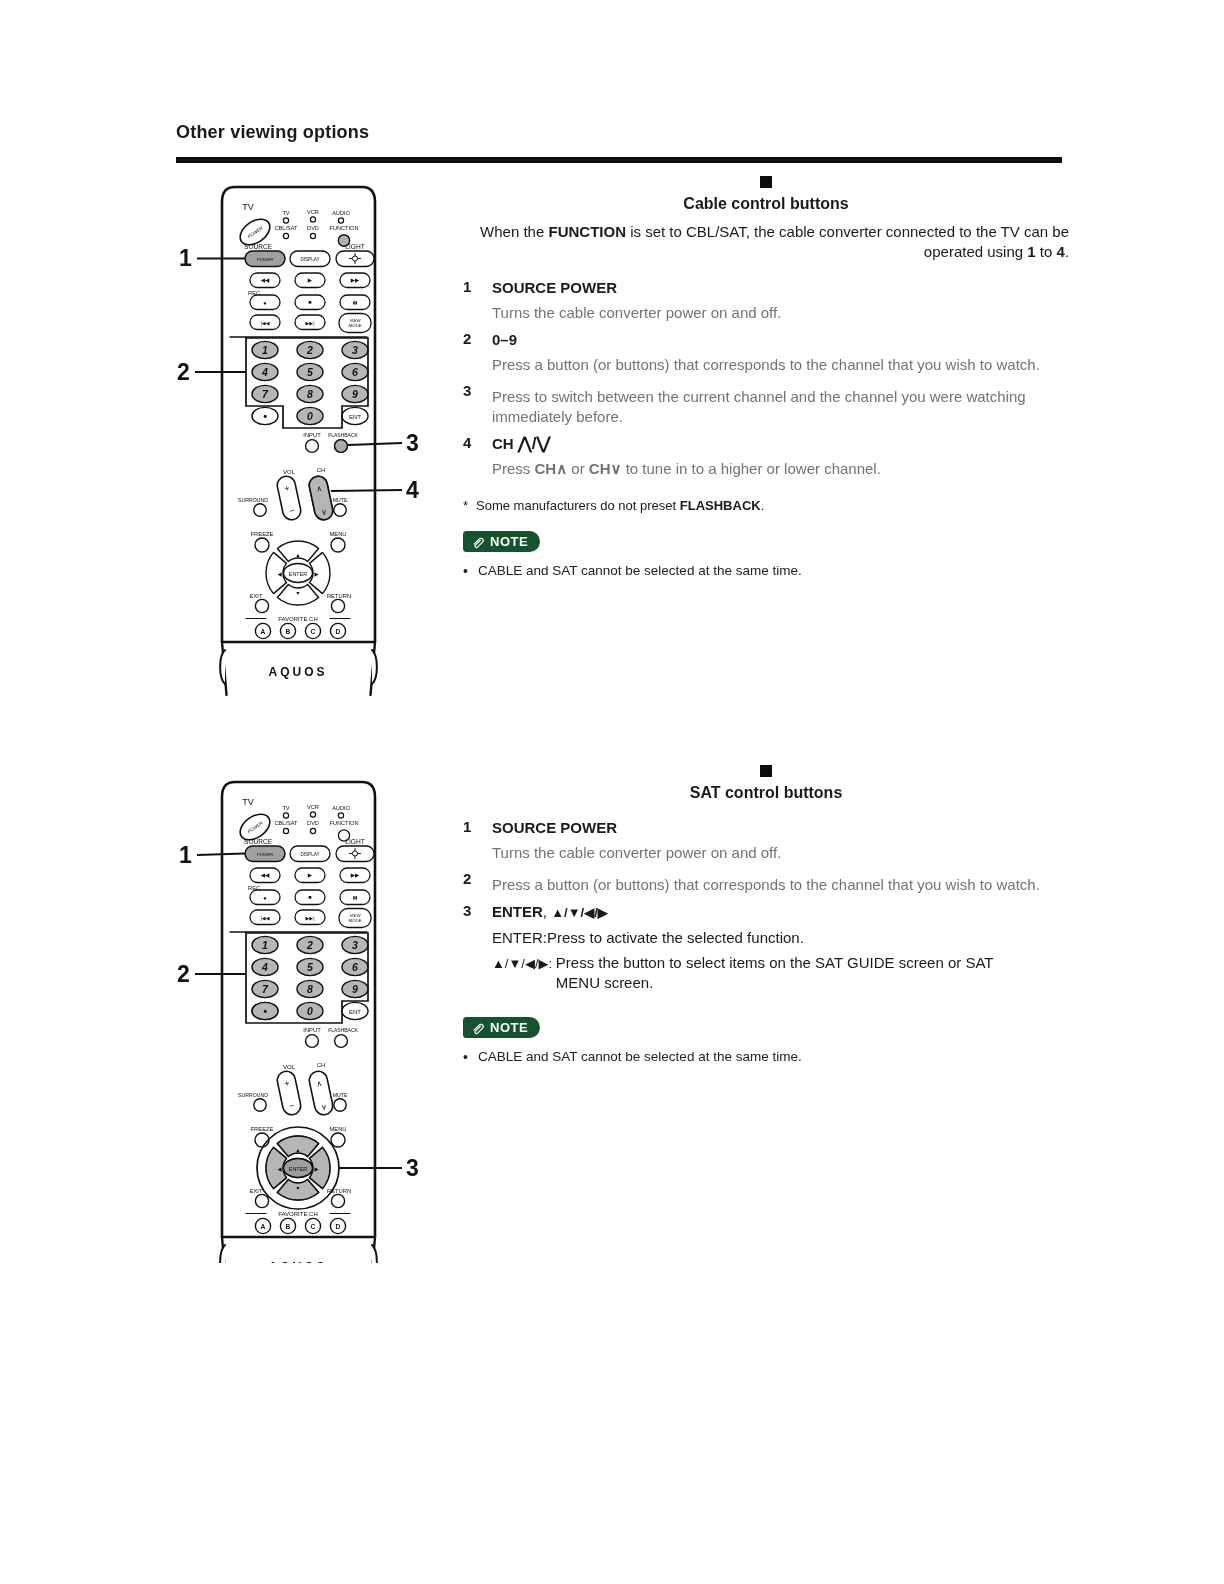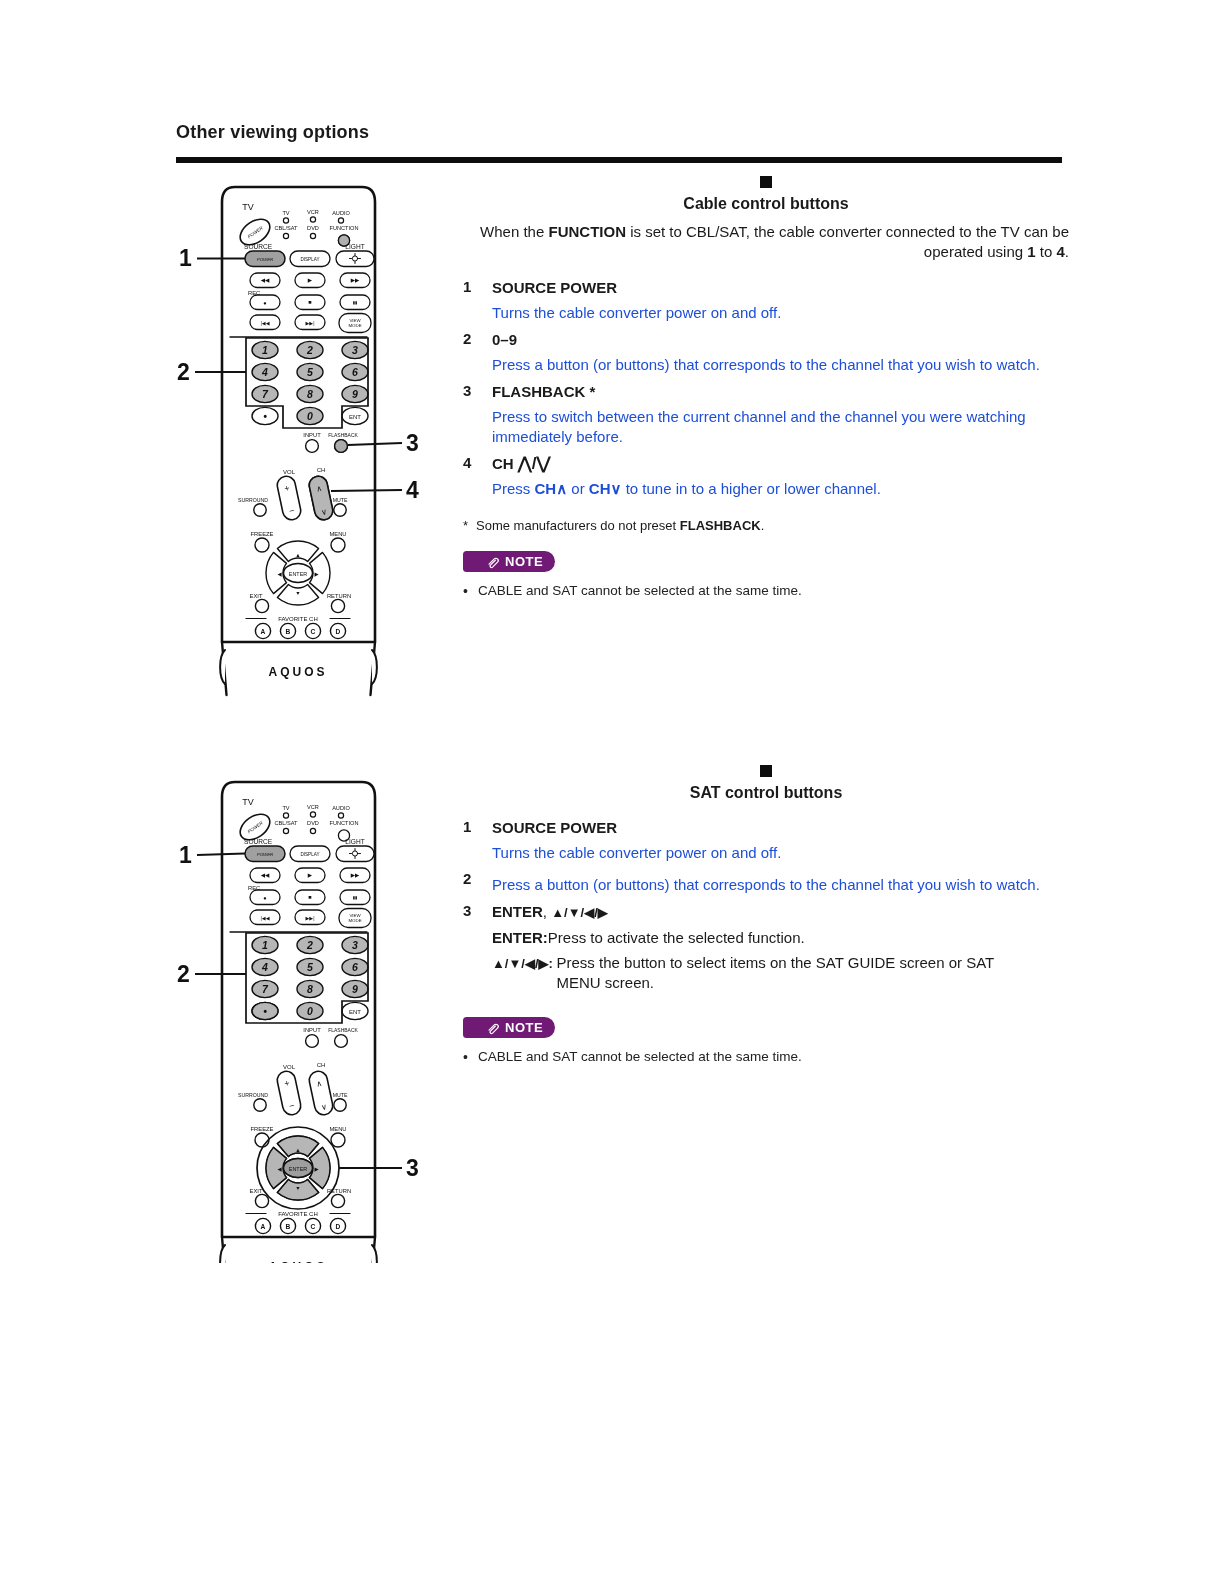--- a/index.html
+++ b/index.html
@@ -11,30 +11,30 @@
   .col{position:absolute;left:463px;width:606px;}
   .sec-head{display:flex;align-items:center;gap:7px;font-size:16px;font-weight:bold;flex-direction:column;}
   .sec-square{width:12px;height:12px;background:#0d0d0d;display:inline-block;}
   .intro{margin-top:9px;font-size:15px;line-height:20px;text-align:right;}
   .b{font-weight:bold;}
   .items{margin-top:16px;}
   .item{display:flex;margin-bottom:7px;}
   .item-num{width:29px;font-size:15px;font-weight:bold;flex:0 0 29px;}
   .item-body{flex:1;}
   .item-title{font-size:15px;font-weight:bold;line-height:20px;}
-  .item-desc{font-size:15px;line-height:20px;margin-top:5px;color:#1d4ed8;}
+  .item-desc{font-size:15px;line-height:20px;margin-top:5px;color:#737373;}
   .sym{font-size:17px;line-height:14px;}
   .footnote{margin-top:18px;font-size:13px;line-height:17px;display:flex;}
   .footnote .mark{width:13px;flex:0 0 13px;}
-  .note-badge{margin-top:17px;display:inline-flex;align-items:center;gap:5px;background:#701a75;color:#fff;
-              font-size:13px;font-weight:bold;padding:3px 12px 3px 23px;border-radius:4px 12px 12px 4px;letter-spacing:.5px;}
+  .note-badge{margin-top:17px;display:inline-flex;align-items:center;gap:5px;background:#14532d;color:#fff;
+              font-size:13px;font-weight:bold;padding:3px 12px 3px 8px;border-radius:4px 12px 12px 4px;letter-spacing:.5px;}
   .note-line{margin-top:9px;font-size:13.5px;line-height:18px;display:flex;color:#222;}
   .note-line .dot{width:15px;flex:0 0 15px;font-size:14px;}
   .sub-line{font-size:15px;line-height:20px;margin-top:5px;display:flex;}
-  .sub-line .lbl{font-weight:bold;white-space:pre;text-align:center;}
+  .sub-line .lbl{font-weight:normal;white-space:pre;text-align:center;}
   .arrlbl{font-size:13px;}
   .footer{position:absolute;left:146px;top:1437px;display:flex;align-items:center;gap:18px;}
   .en-badge{border:1.6px solid #0d0d0d;border-radius:50%;font-size:9.5px;font-weight:bold;padding:1px 3px;line-height:11px;}
   .footer .dash{font-size:13px;}
   .footer .pgnum{font-size:18px;font-weight:bold;}
   .bottom-line{position:absolute;left:127px;top:1569px;width:146px;height:2px;background:#1b1b8e;}
   svg text{font-family:"Liberation Sans",sans-serif;fill:#111;}
 </style>
 </head>
 <body>
@@ -300,21 +300,20 @@
       <div class="item">
         <div class="item-num">2</div>
         <div class="item-body">
           <div class="item-title">0–9</div>
           <div class="item-desc">Press a button (or buttons) that corresponds to the channel that you wish to watch.</div>
         </div>
       </div>
       <div class="item">
         <div class="item-num">3</div>
         <div class="item-body">
-          <div class="item-title">FLASHBACK *</div>
           <div class="item-desc">Press to switch between the current channel and the channel you were watching immediately before.</div>
         </div>
       </div>
       <div class="item">
         <div class="item-num">4</div>
         <div class="item-body">
           <div class="item-title"><span>CH </span><span class="sym">⋀/⋁</span></div>
           <div class="item-desc"><span>Press </span><span class="b">CH∧</span><span> or </span><span class="b">CH∨</span><span> to tune in to a higher or lower channel.</span></div>
         </div>
       </div>

